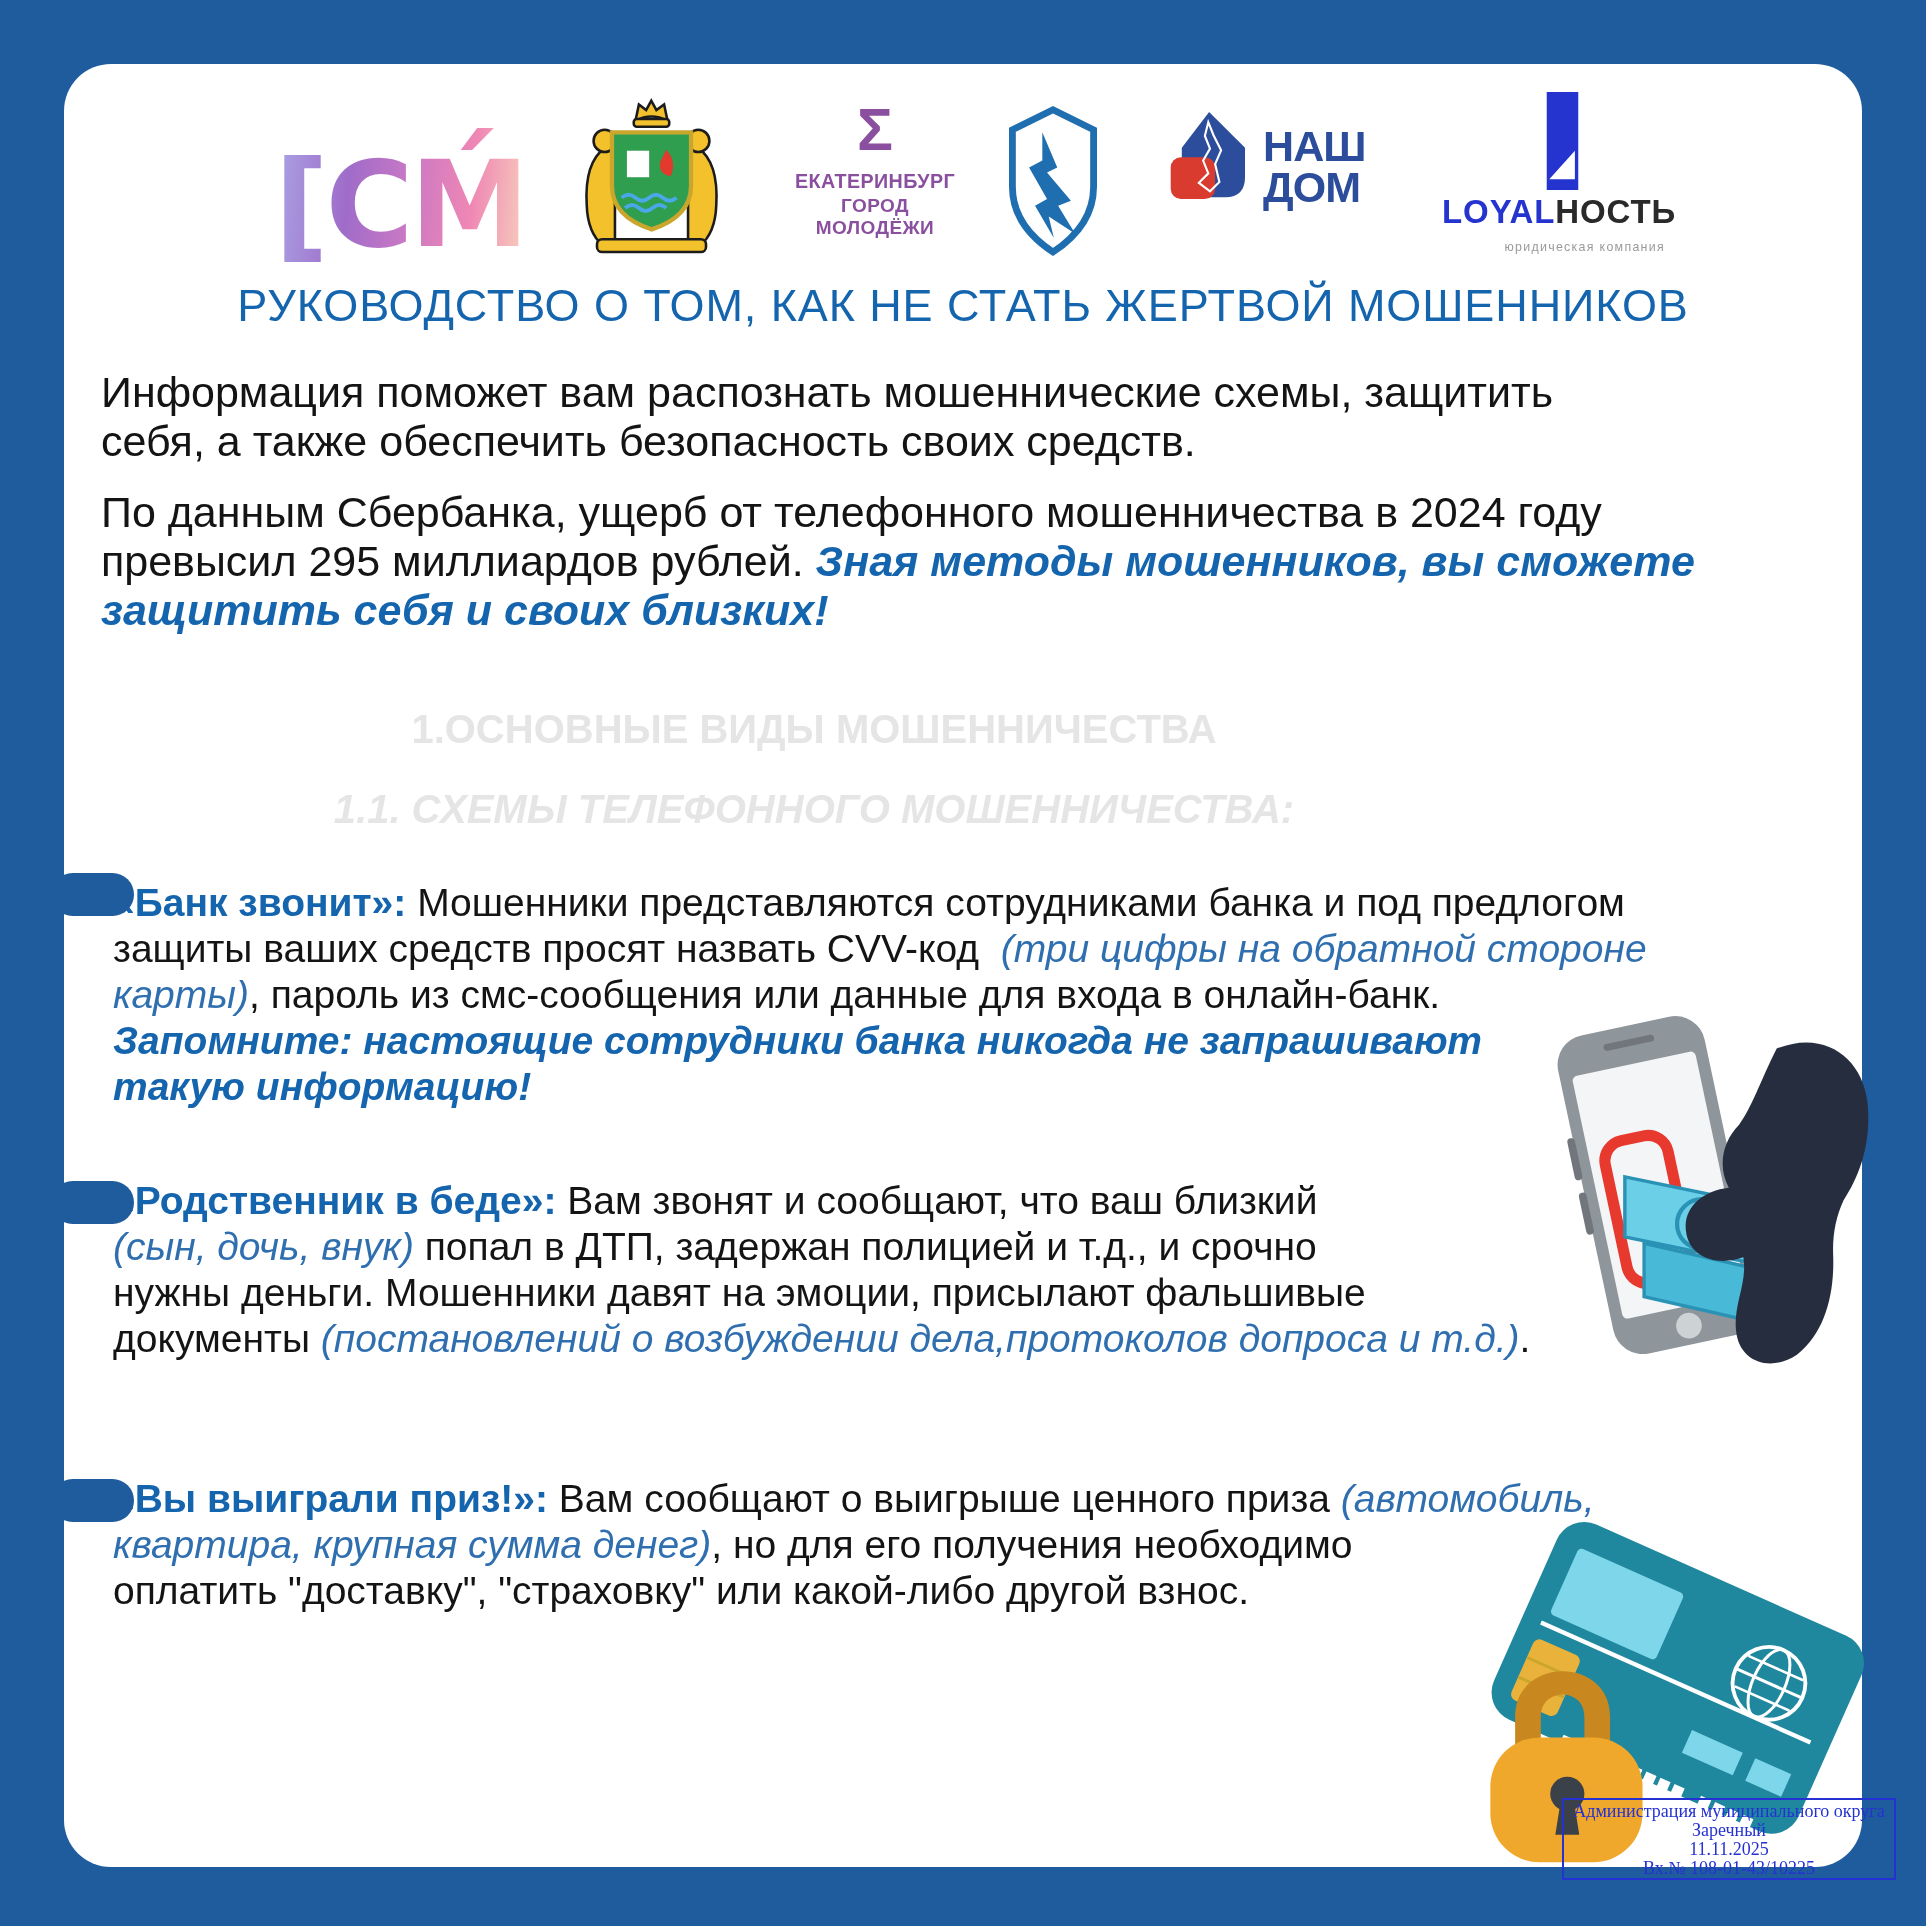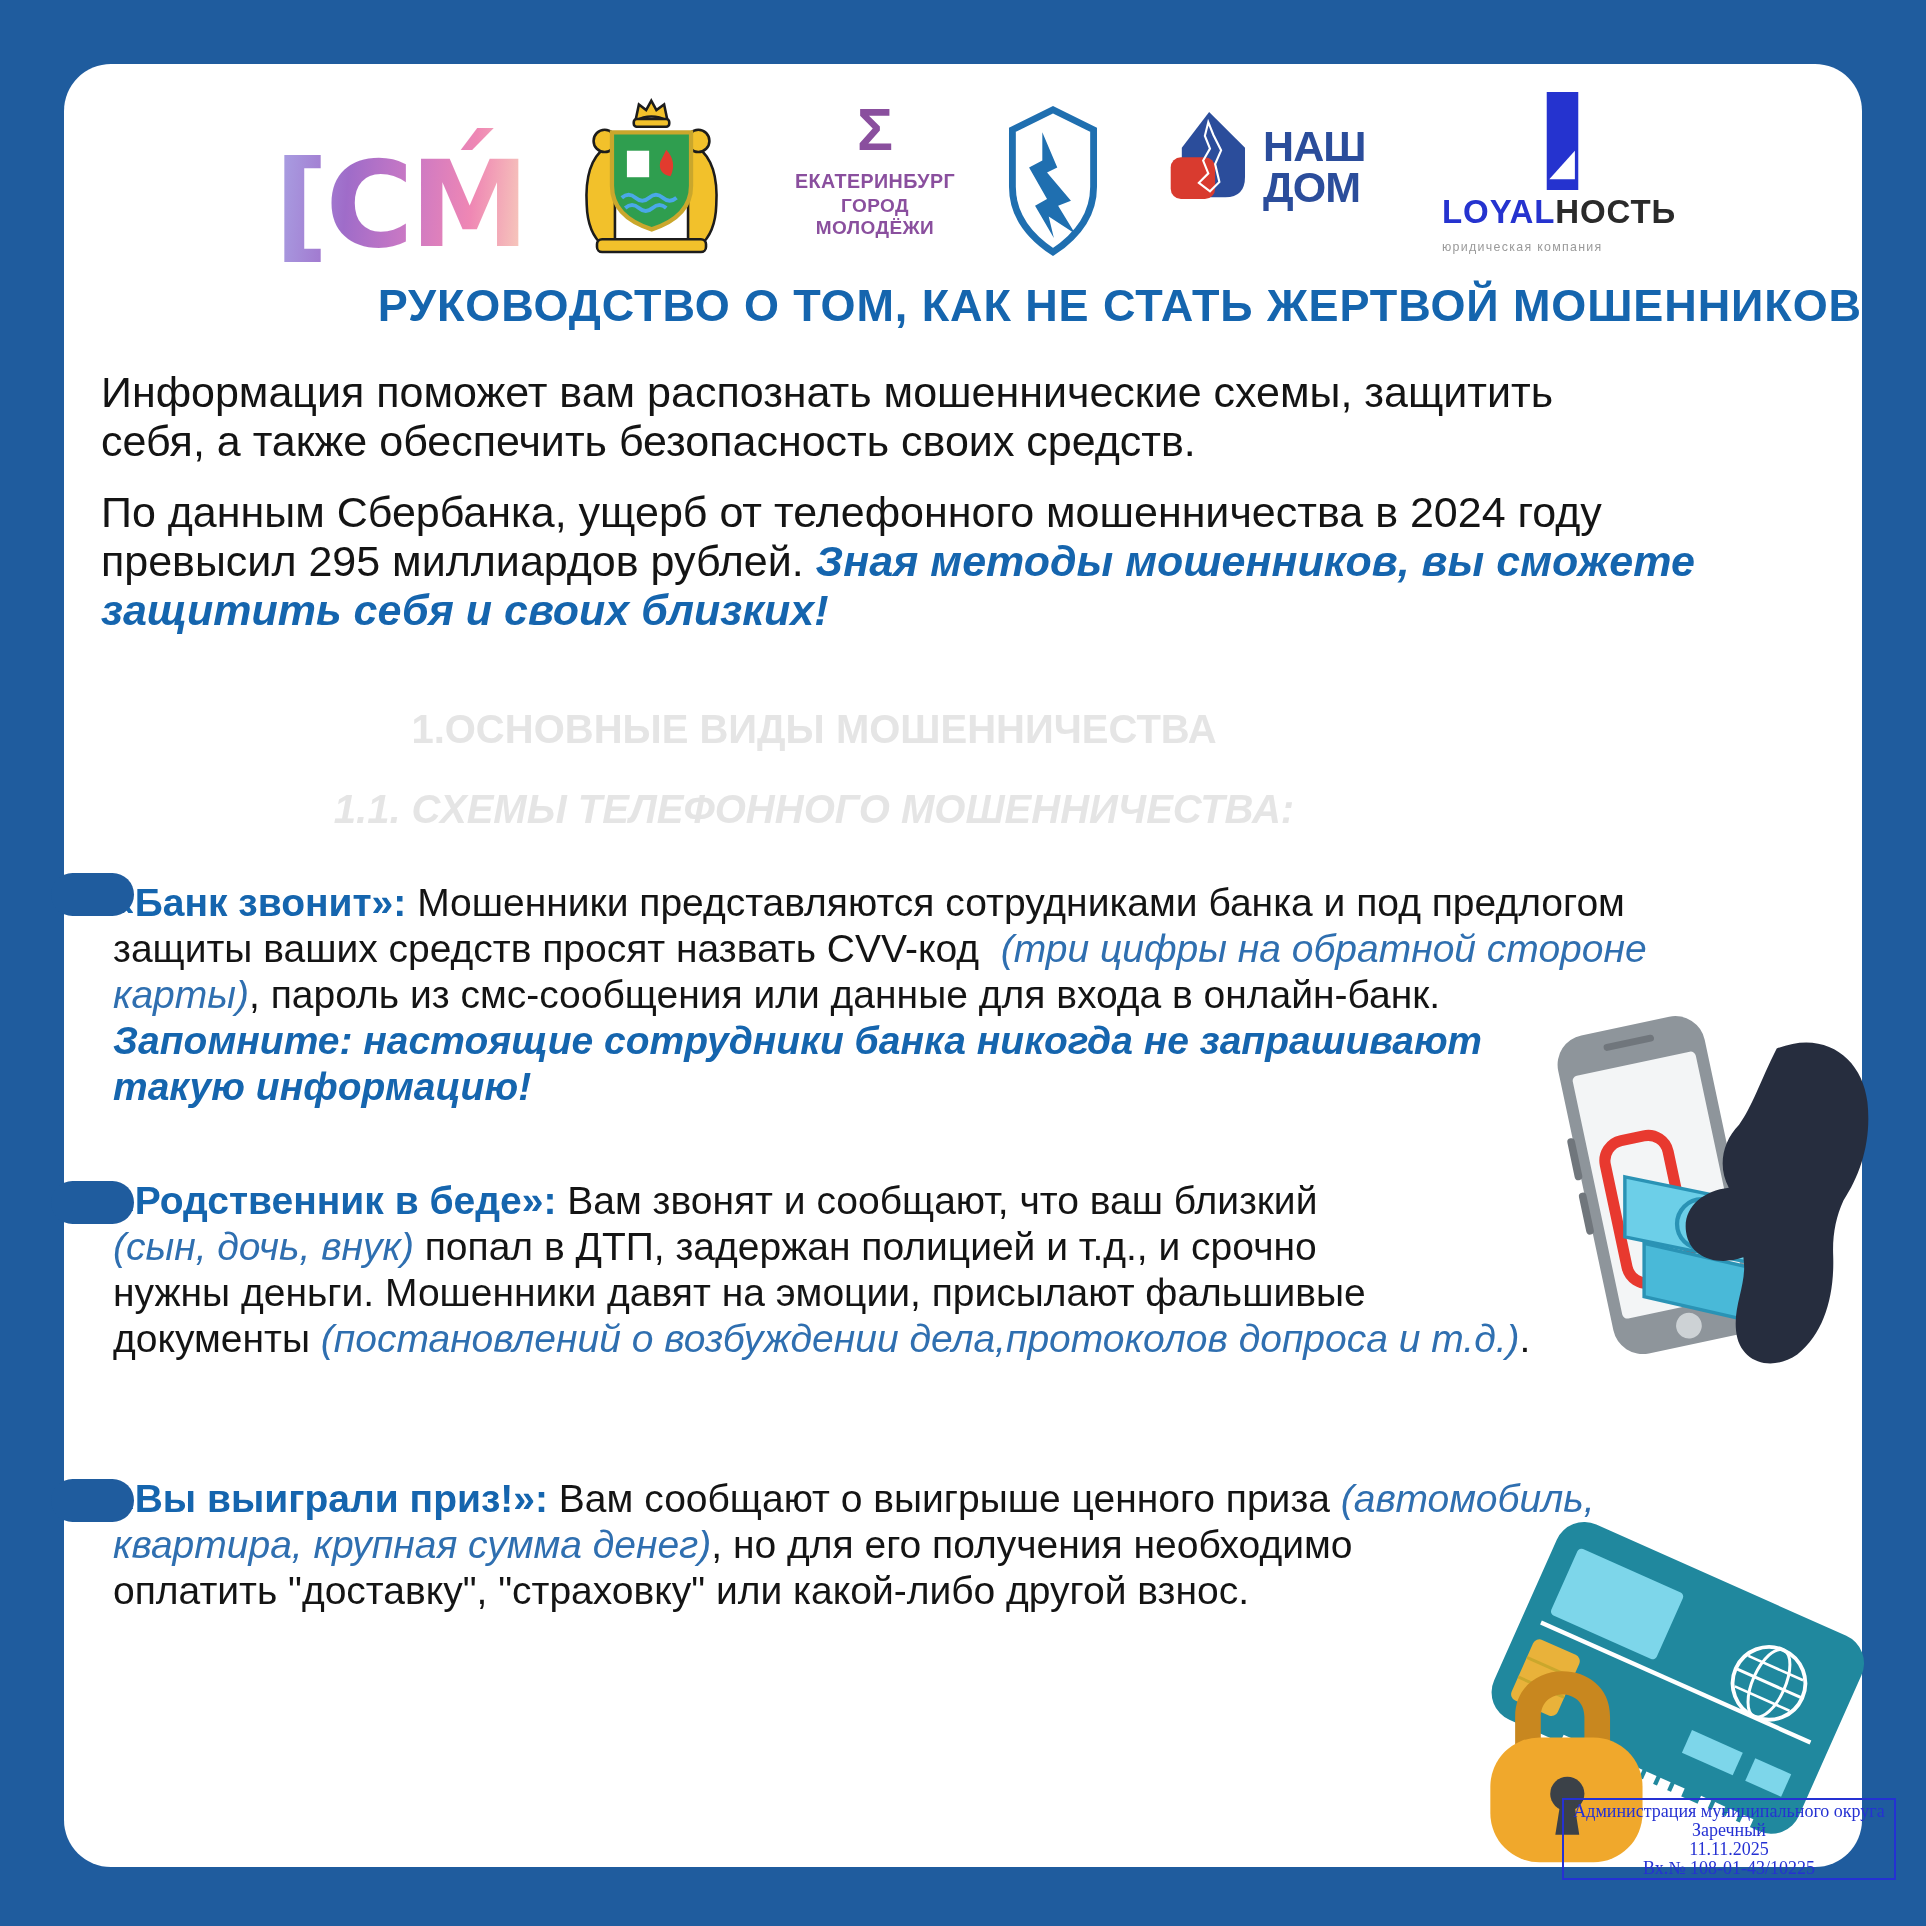--- a/index.html
+++ b/index.html
@@ -24,29 +24,29 @@
     letter-spacing:-3.4px;
   }
   .ekb{left:783px;top:98px;width:184px;text-align:center;color:#8a4f9e;}
   .ekb .sigma{font-size:60px;font-weight:bold;line-height:64px;}
   .ekb .l1{font-size:19.7px;font-weight:bold;margin-top:7.7px;letter-spacing:0.4px;}
   .ekb .l2{font-size:19px;font-weight:bold;margin-top:2.6px;letter-spacing:0.4px;}
   .nashdom-text{
     left:1263px;top:126px;width:111px;color:#2b4d9b;
     font-size:43px;font-weight:bold;line-height:41px;letter-spacing:-0.9px;
   }
-  .loyal{left:1442px;top:193px;width:223px;text-align:left;}
+  .loyal{left:1442px;top:193px;width:223px;text-align:right;}
   .loyal .wordmark{font-size:33px;font-weight:600;letter-spacing:0.9px;color:#2533cf;}
   .loyal .wordmark .dark{color:#2a2a2a;}
   .loyal .sub{font-size:12.4px;color:#9a9a9a;letter-spacing:1.3px;margin-top:9.4px;}
 
   
   .title{
-    left:64px;top:280px;width:1798px;text-align:right;white-space:nowrap;
-    font-size:45px;font-weight:bold;color:#1565ae;letter-spacing:0.9px;
+    left:64px;top:280px;width:1798px;text-align:center;white-space:nowrap;
+    font-size:45px;font-weight:normal;color:#1565ae;letter-spacing:0.9px;
   }
   .rich{white-space:pre-wrap;color:#141414;}
   .intro{left:101px;width:1738px;font-size:43px;line-height:49px;}
   .h1,.h2{left:64px;width:1500px;text-align:center;font-weight:bold;color:#e5e5e5;font-size:40px;}
   .h2{font-style:italic;}
   .bullet{left:113px;width:1708px;font-size:39px;line-height:46px;}
   .seg-plain{color:#141414;}
   .seg-bb{color:#1565ae;font-weight:bold;}
   .seg-ib{color:#2f6fb0;font-style:italic;}
   .seg-bib{color:#1565ae;font-weight:bold;font-style:italic;}

